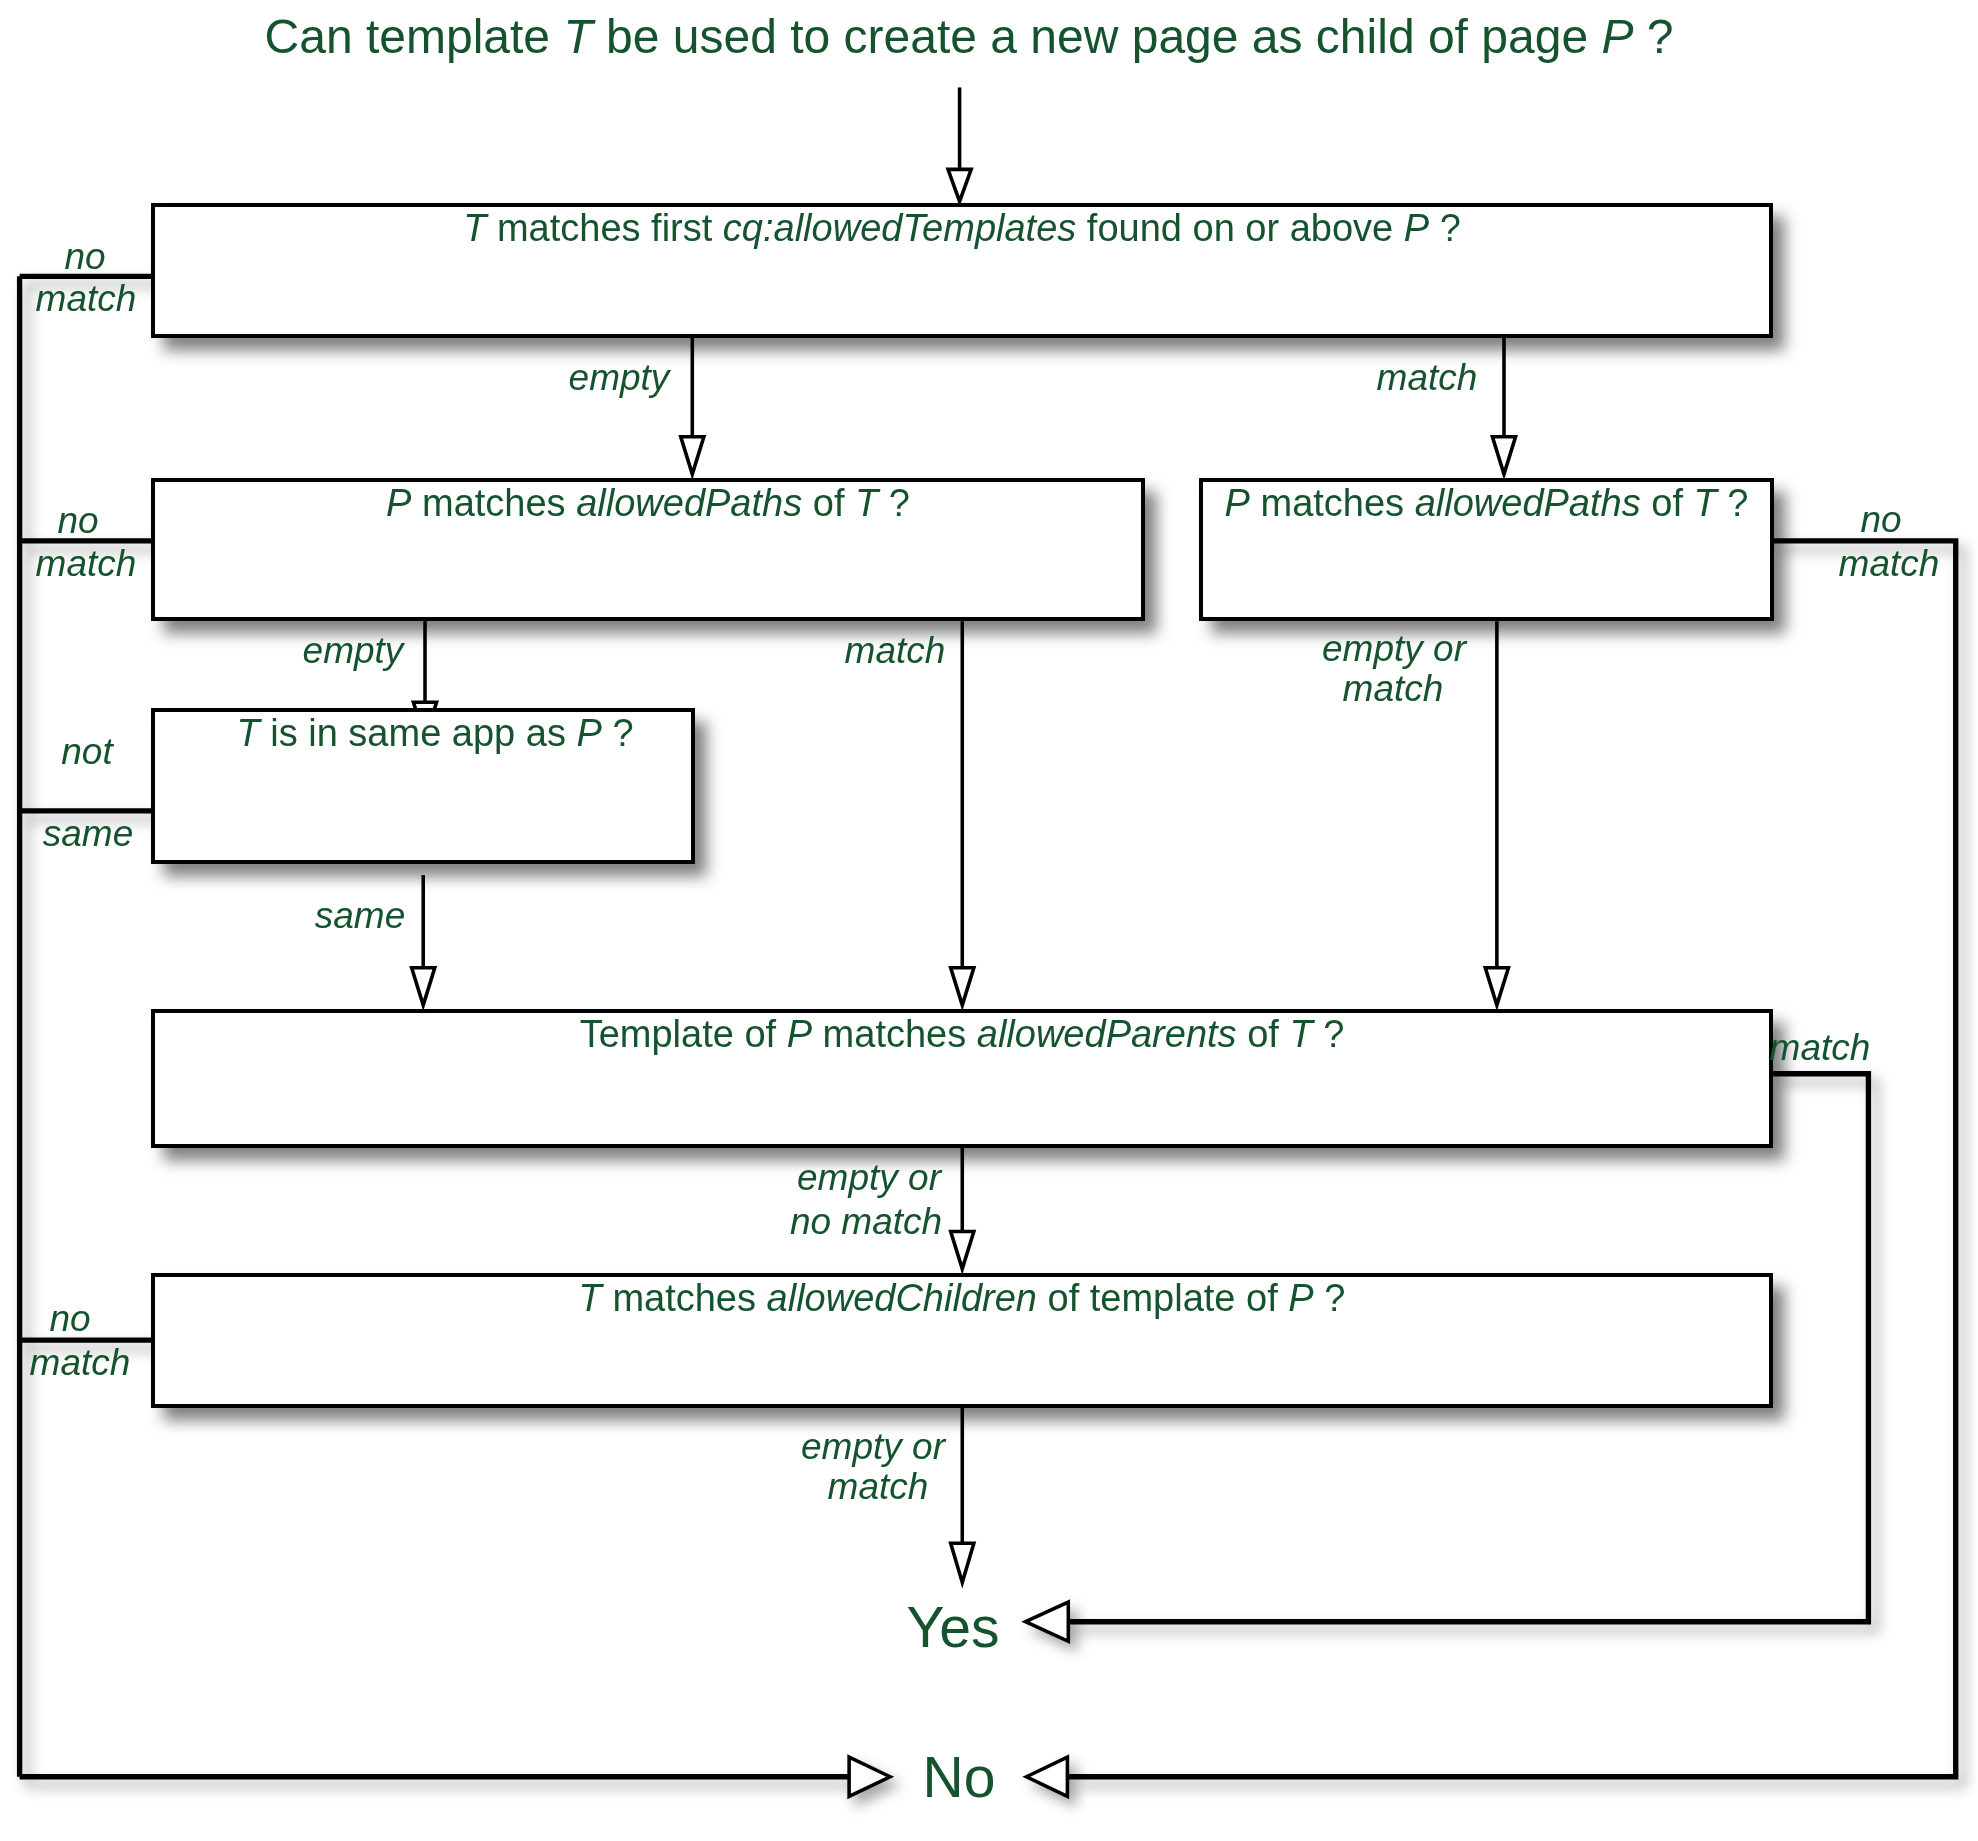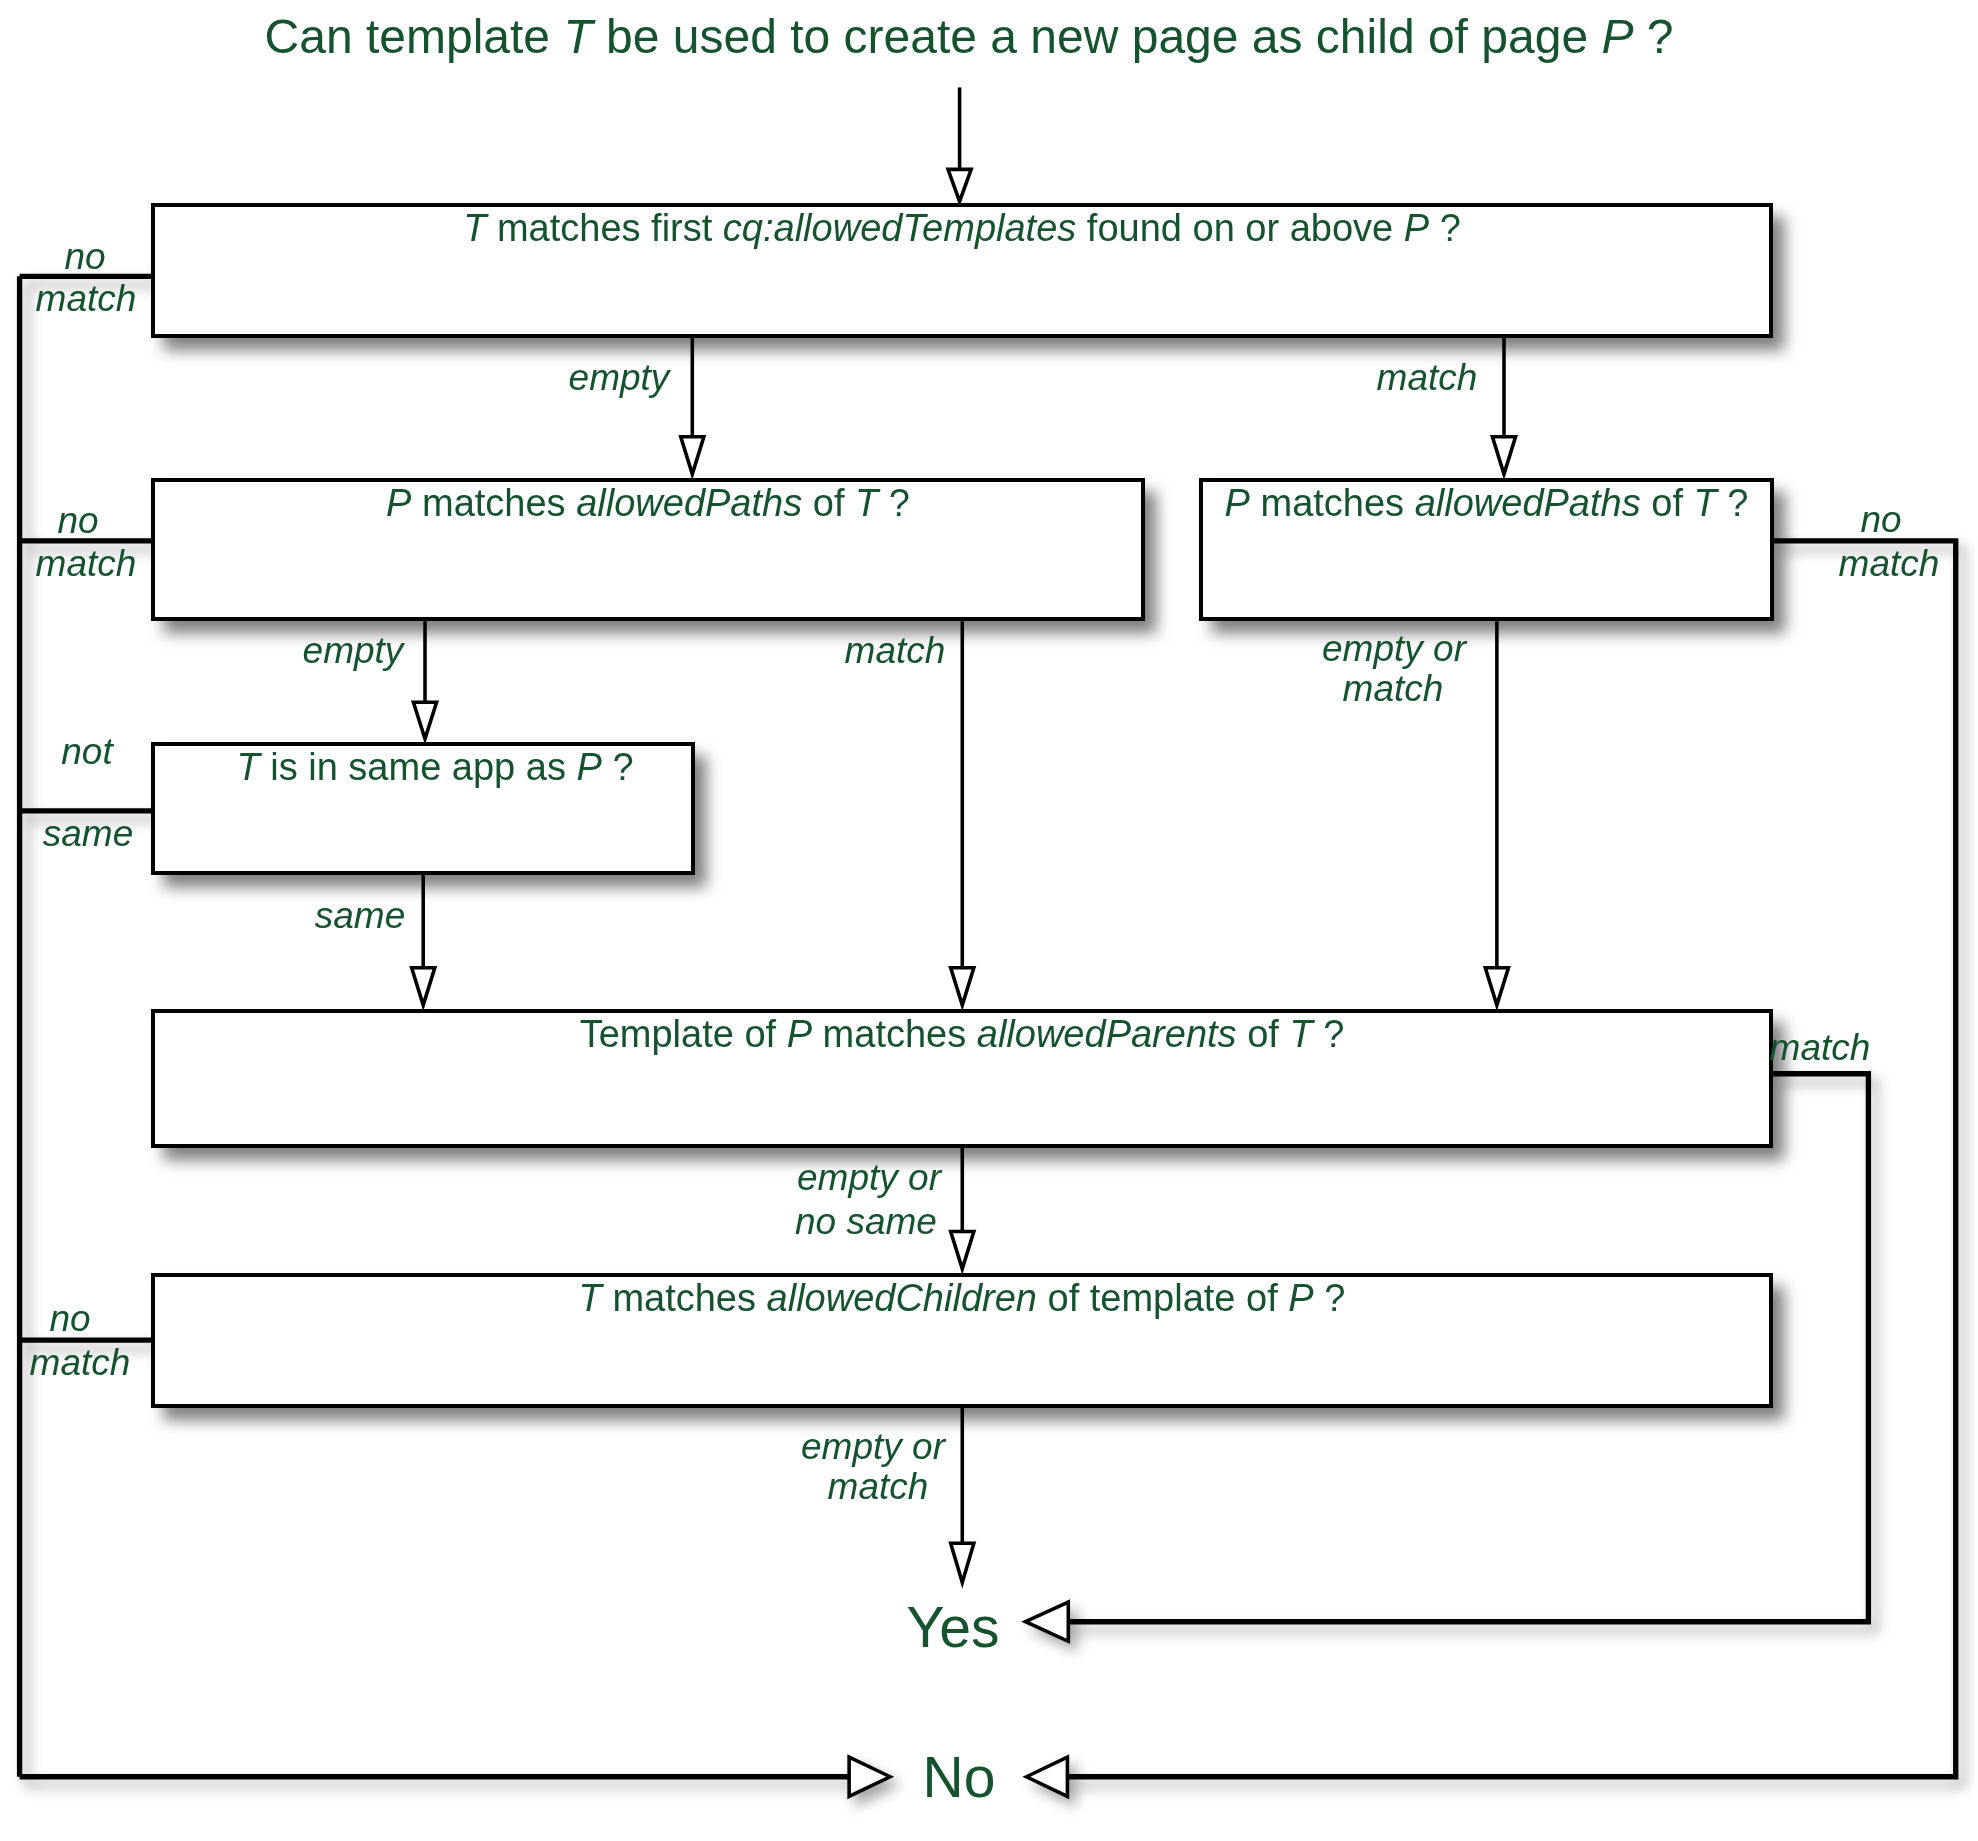--- a/index.html
+++ b/index.html
@@ -149,21 +149,21 @@
   </div>
 
   <div class="box" style="left:151px; top:478px; width:994px; height:143px;">
     <span><span class="it">P</span><span> matches </span><span class="it">allowedPaths</span><span> of </span><span class="it">T</span><span> ?</span></span>
   </div>
 
   <div class="box" style="left:1199px; top:478px; width:575px; height:143px;">
     <span><span class="it">P</span><span> matches </span><span class="it">allowedPaths</span><span> of </span><span class="it">T</span><span> ?</span></span>
   </div>
 
-  <div class="box" style="left:151px; top:742px; width:544px; height:133px;padding-left:24px;">
+  <div class="box" style="left:151px; top:708px; width:544px; height:156px;padding-left:24px;">
     <span><span class="it">T</span><span> is in same app as </span><span class="it">P</span><span> ?</span></span>
   </div>
 
   <div class="box" style="left:151px; top:1273px; width:1622px; height:135px;">
     <span><span class="it">T</span><span> matches </span><span class="it">allowedChildren</span><span> of template of </span><span class="it">P</span><span> ?</span></span>
   </div>
 
   <div class="box" style="left:151px; top:1009px; width:1622px; height:139px;">
     <span><span>Template of </span><span class="it">P</span><span> matches </span><span class="it">allowedParents</span><span> of </span><span class="it">T</span><span> ?</span></span>
   </div>
@@ -187,21 +187,21 @@
   <div class="lbl" style="left:1393px;top:689px;">match</div>
 
   <div class="lbl" style="left:87px;  top:752px;">not</div>
   <div class="lbl" style="left:88px;  top:834px;">same</div>
 
   <div class="lbl" style="left:360px; top:916px;">same</div>
 
   <div class="lbl" style="left:1820px;top:1048px;">match</div>
 
   <div class="lbl" style="left:869px; top:1178px;">empty or</div>
-  <div class="lbl" style="left:866px; top:1222px;">no same</div>
+  <div class="lbl" style="left:866px; top:1222px;">no match</div>
 
   <div class="lbl" style="left:70px;  top:1319px;">no</div>
   <div class="lbl" style="left:80px;  top:1363px;">match</div>
 
   <div class="lbl" style="left:873px; top:1447px;">empty or</div>
   <div class="lbl" style="left:878px; top:1487px;">match</div>
 
   <div class="result" style="left:953px; top:1627px;">Yes</div>
   <div class="result" style="left:959px; top:1777px;">No</div>
 

